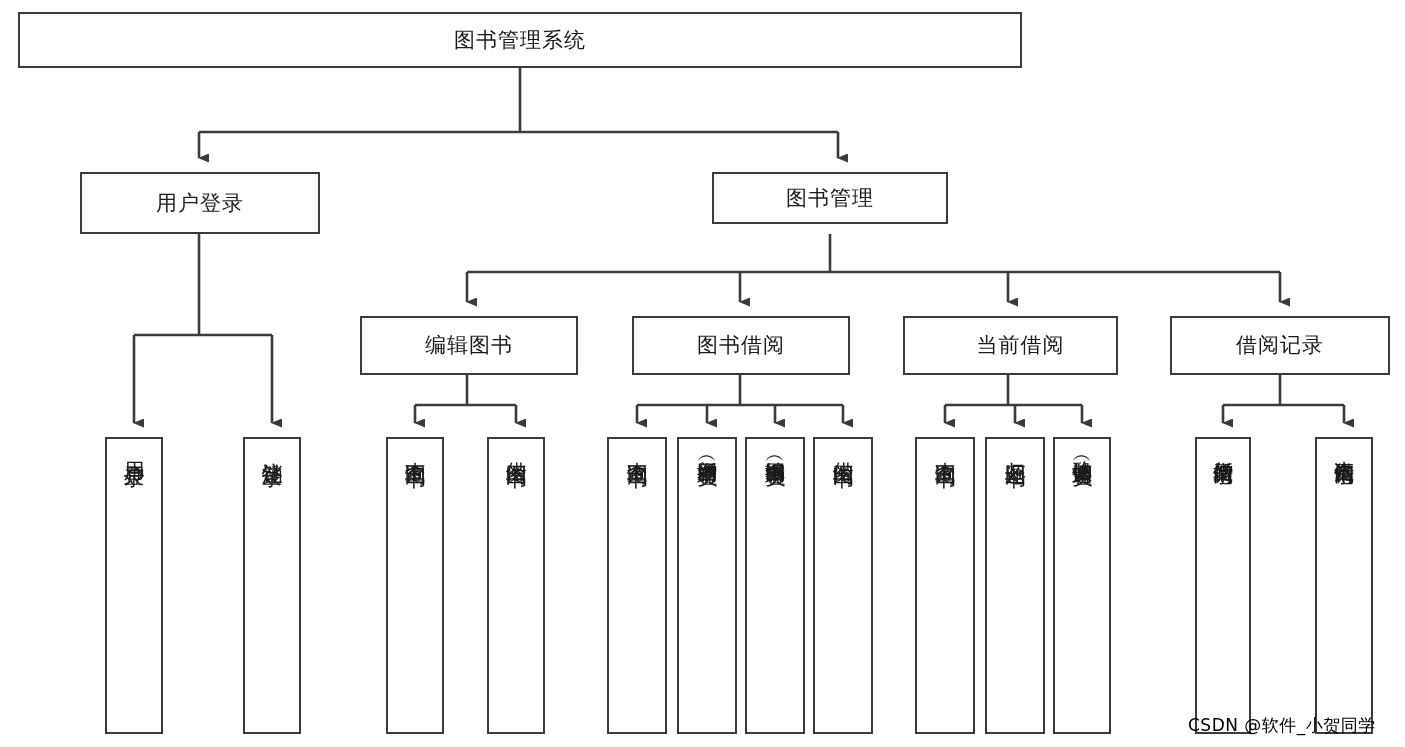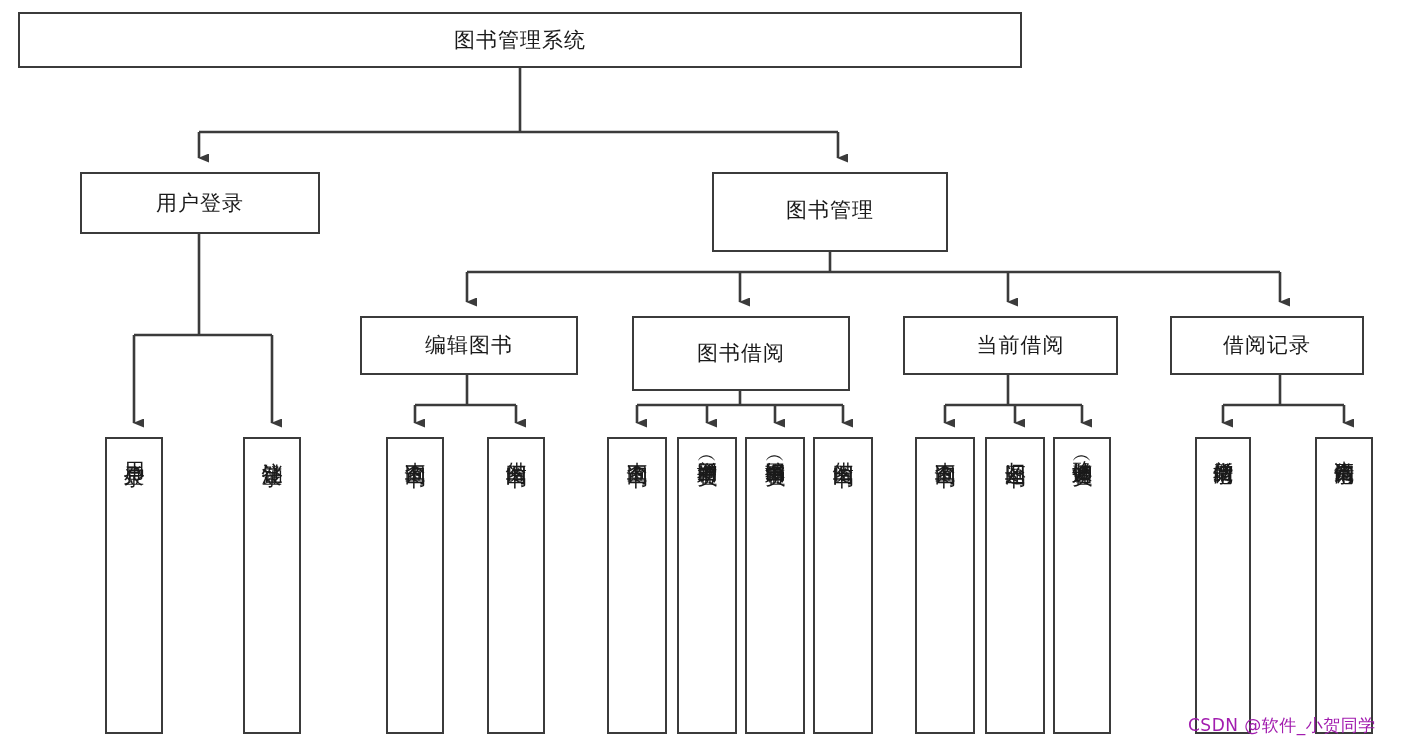--- a/index.html
+++ b/index.html
@@ -59,21 +59,21 @@
   }
   .node.vert.tall .label {
     font-size: 20px;
     letter-spacing: 1px;
   }
   #watermark {
     position: absolute;
     left: 1188px;
     top: 714px;
     font-size: 17px;
-    color: #a21caf;
+    color: #000000;
     white-space: nowrap;
     letter-spacing: 0.5px;
   }
 </style>
 </head>
 <body>
 
 <div id="diagram-root">
 
   <svg class="connectors" viewBox="0 0 1405 747" xmlns="http://www.w3.org/2000/svg">
@@ -138,34 +138,34 @@
     </g>
   </svg>
 
   <div class="node horiz" id="node-root" style="left: 18px; top: 12px; width: 1004px; height: 56px;">
     <span class="label">图书管理系统</span>
   </div>
 
   <div class="node horiz" id="node-user-login" style="left: 80px; top: 172px; width: 240px; height: 62px;">
     <span class="label">用户登录</span>
   </div>
-  <div class="node horiz" id="node-book-manage" style="left: 712px; top: 172px; width: 236px; height: 80px; font-family: Liberation Mono, monospace;">
+  <div class="node horiz" id="node-book-manage" style="left: 712px; top: 172px; width: 236px; height: 52px;">
     <span class="label">图书管理</span>
   </div>
 
   <div class="node horiz" id="node-new-book-recommend" style="left: 360px; top: 316px; width: 218px; height: 59px;">
     <span class="label">编辑图书</span>
   </div>
-  <div class="node horiz" id="node-book-borrow" style="left: 632px; top: 316px; width: 218px; height: 75px;">
+  <div class="node horiz" id="node-book-borrow" style="left: 632px; top: 316px; width: 218px; height: 59px;">
     <span class="label">图书借阅</span>
   </div>
   <div class="node horiz" id="node-current-borrow" style="left: 903px; top: 316px; width: 215px; height: 59px; padding-left: 20px;">
     <span class="label">当前借阅</span>
   </div>
-  <div class="node horiz" id="node-borrow-record" style="left: 1170px; top: 316px; width: 194px; height: 59px;">
+  <div class="node horiz" id="node-borrow-record" style="left: 1170px; top: 316px; width: 220px; height: 59px;">
     <span class="label">借阅记录</span>
   </div>
 
   <div class="node vert" id="node-leaf-0" style="left: 105px; top: 437px; width: 58px; height: 297px;">
     <span class="label">用户登录</span>
   </div>
   <div class="node vert" id="node-leaf-1" style="left: 243px; top: 437px; width: 58px; height: 297px;">
     <span class="label">注销登录</span>
   </div>
   <div class="node vert" id="node-leaf-2" style="left: 386px; top: 437px; width: 58px; height: 297px;">

